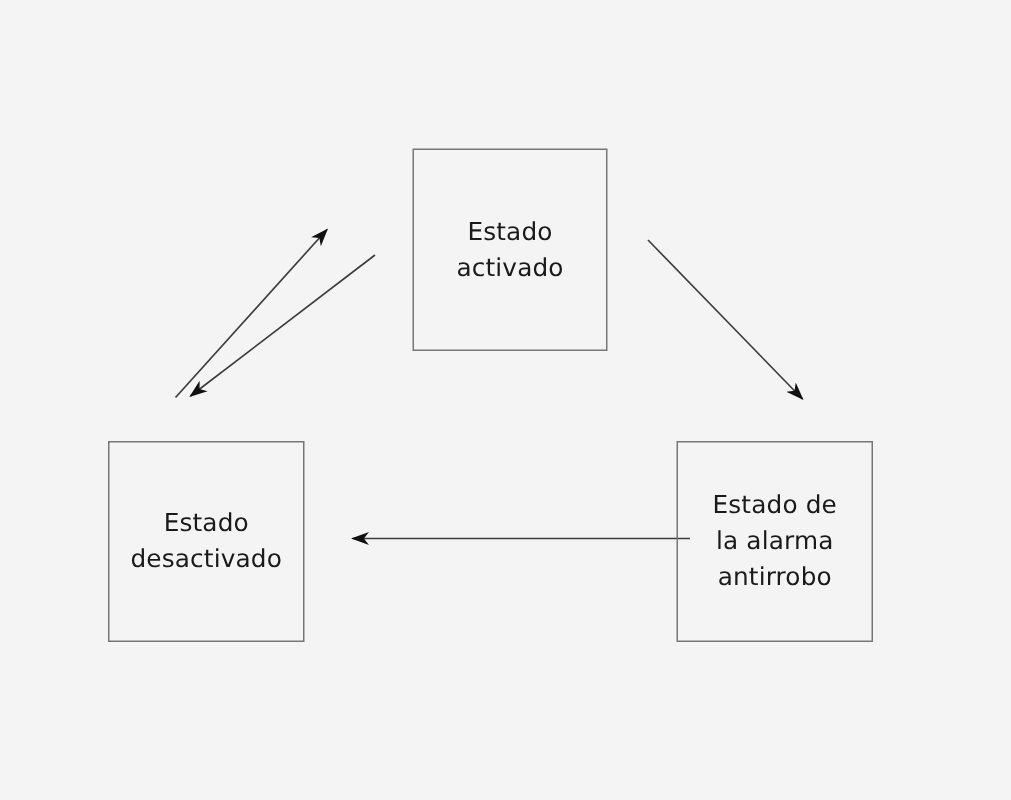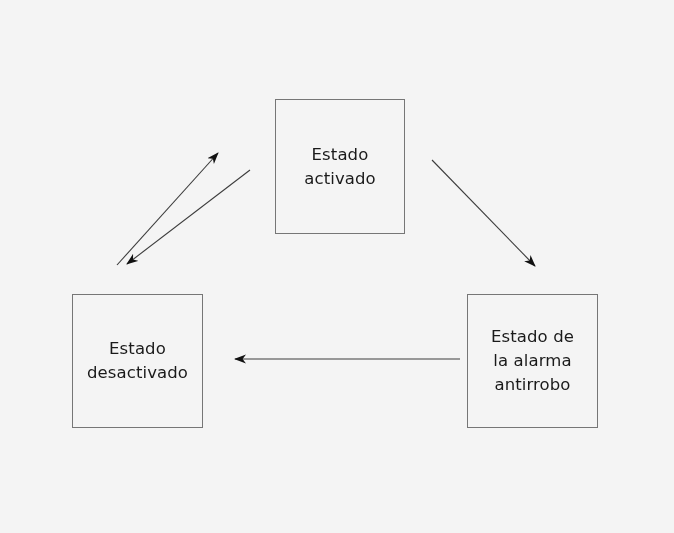--- a/index.html
+++ b/index.html
@@ -38,21 +38,21 @@
   }
   .node-label {
     font-size: 16.5px;
     line-height: 1.45;
     color: #1a1a1a;
     white-space: pre-line;
     letter-spacing: 0.1px;
   }
   #node-activado  { left: 275px; top: 99px;  width: 130px; height: 135px; }
   #node-desactivado { left: 72px;  top: 294px; width: 131px; height: 134px; }
-  #node-alarma    { left: 467px; top: 294px; width: 131px; height: 134px; }
+  #node-alarma    { left: 451px; top: 294px; width: 131px; height: 134px; }
 </style>
 </head>
 <body>
 
 <div id="canvas">
 
   <svg id="edges" viewBox="0 0 674 533" xmlns="http://www.w3.org/2000/svg">
     <defs>
       <marker id="barb" markerWidth="14" markerHeight="14" refX="11" refY="5" orient="auto" markerUnits="userSpaceOnUse">
         <path d="M 0 0.6 L 12 5 L 0 9.4 L 3.4 5 Z" fill="#111111"></path>

